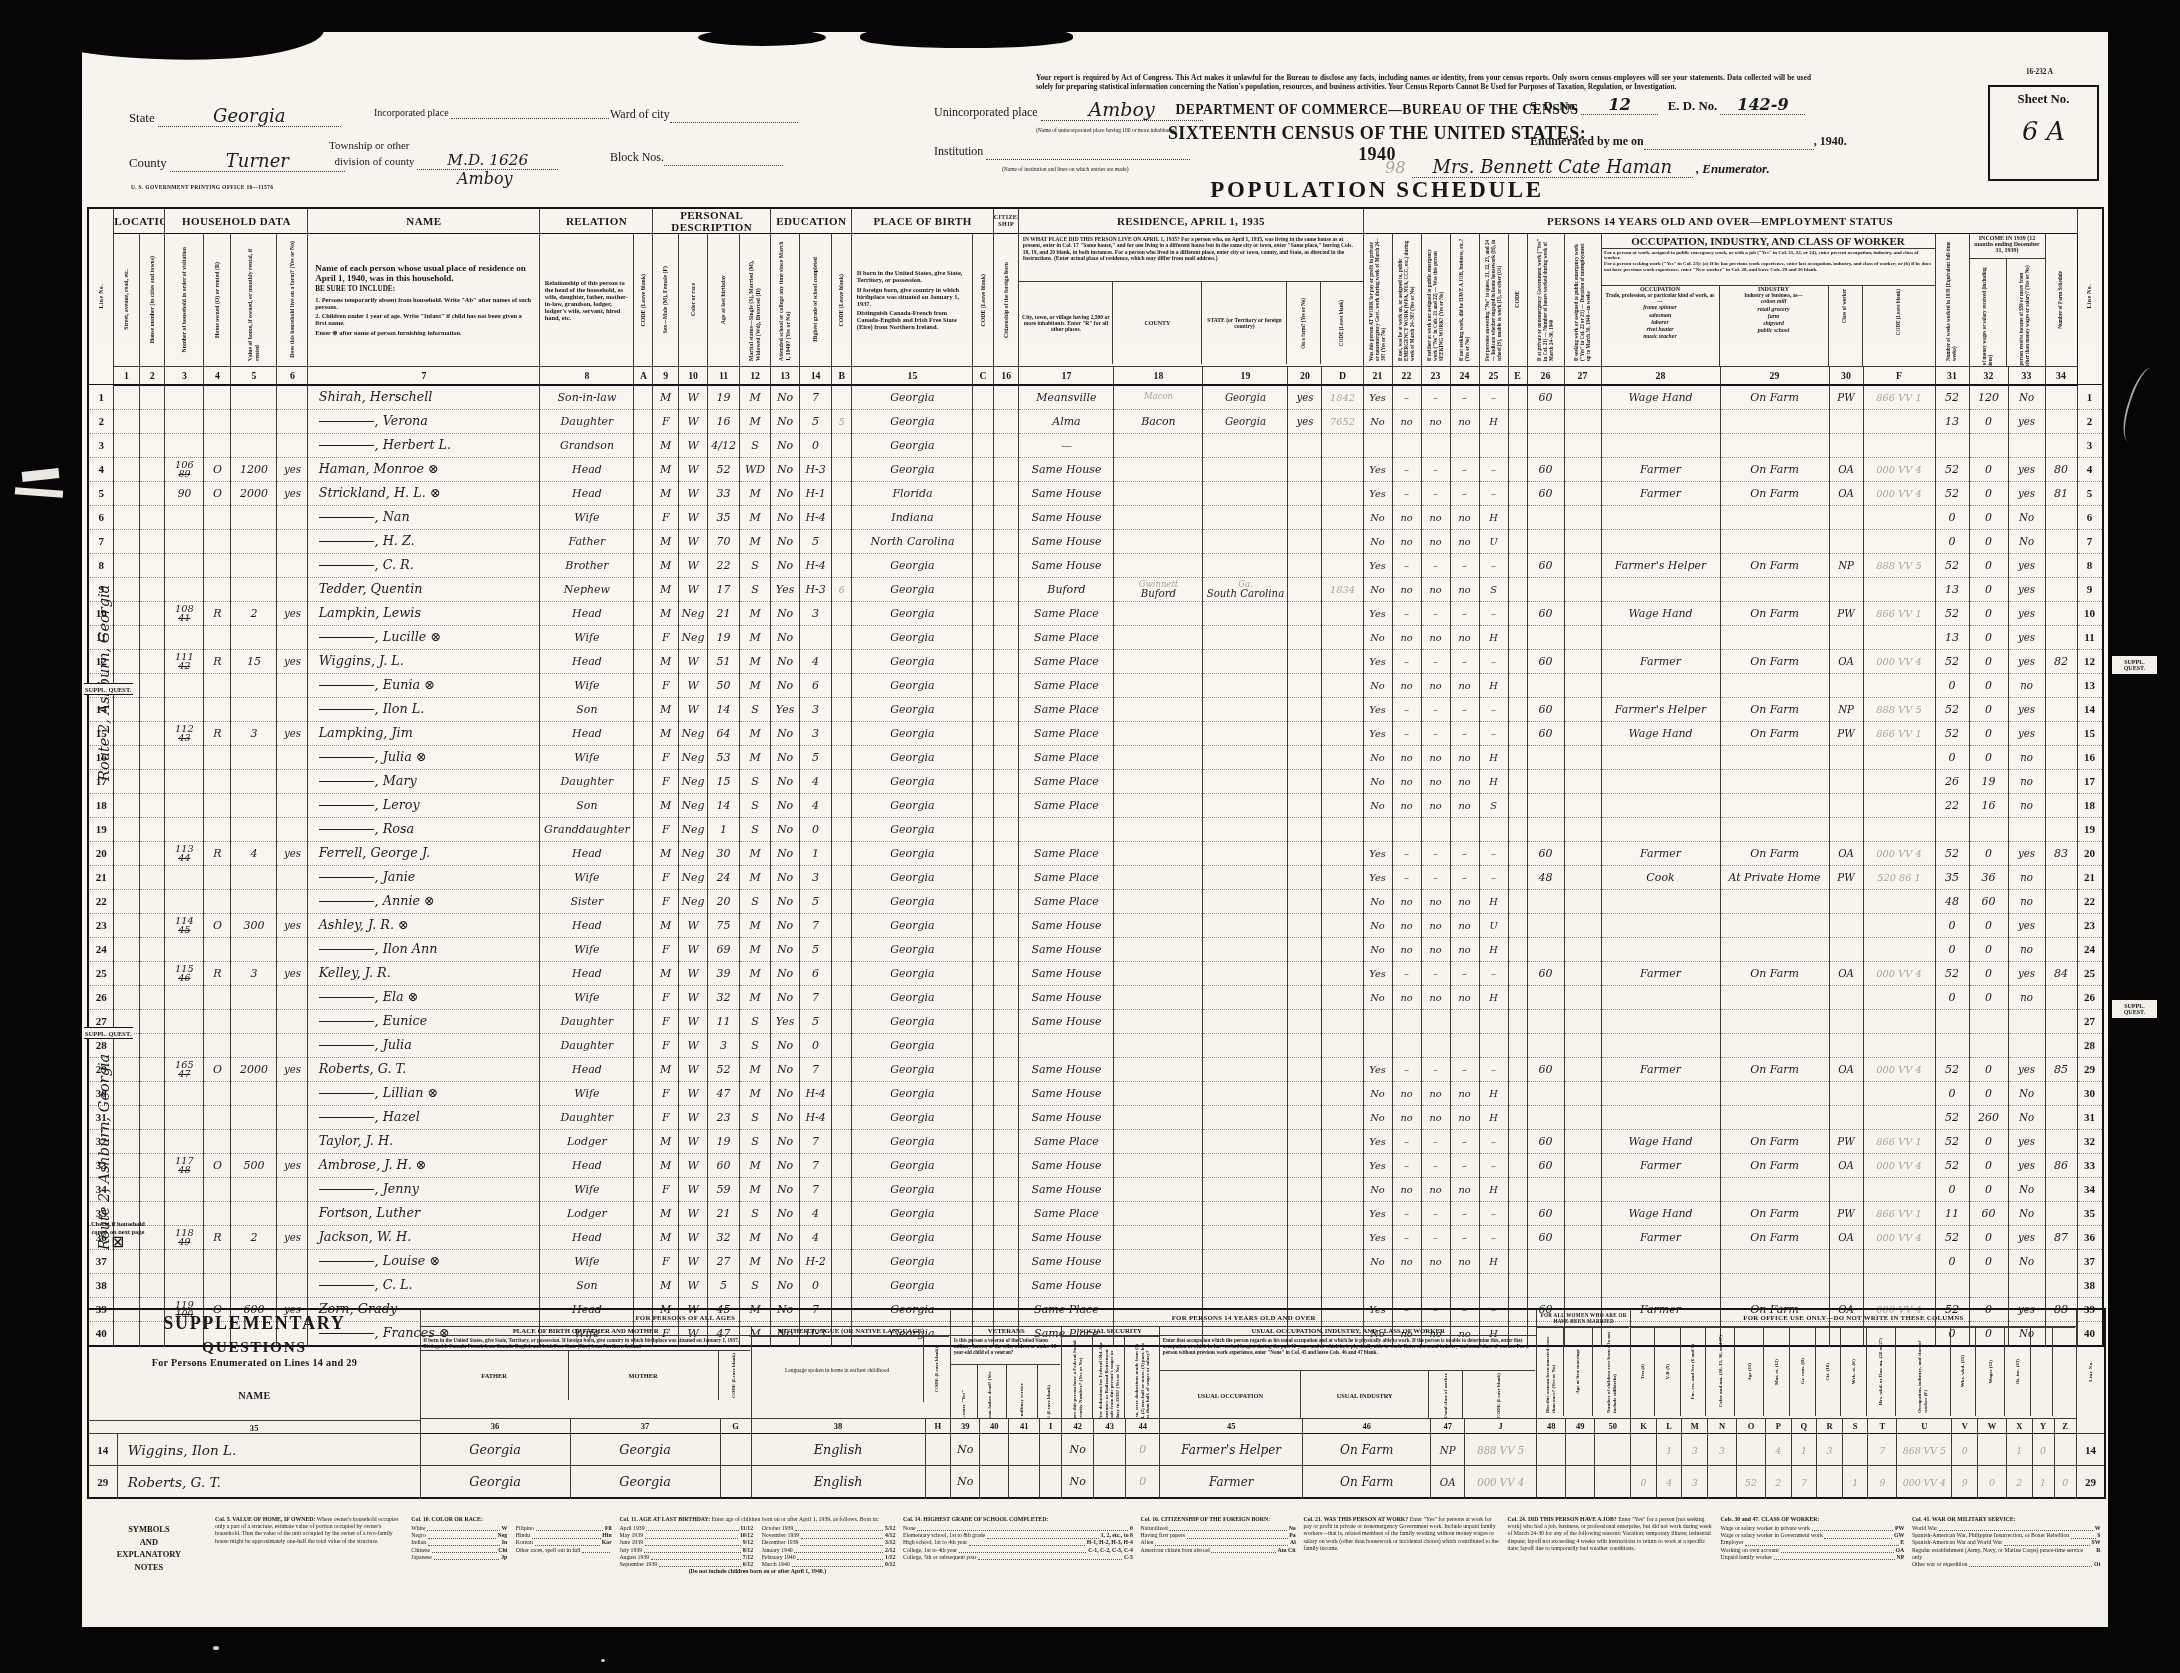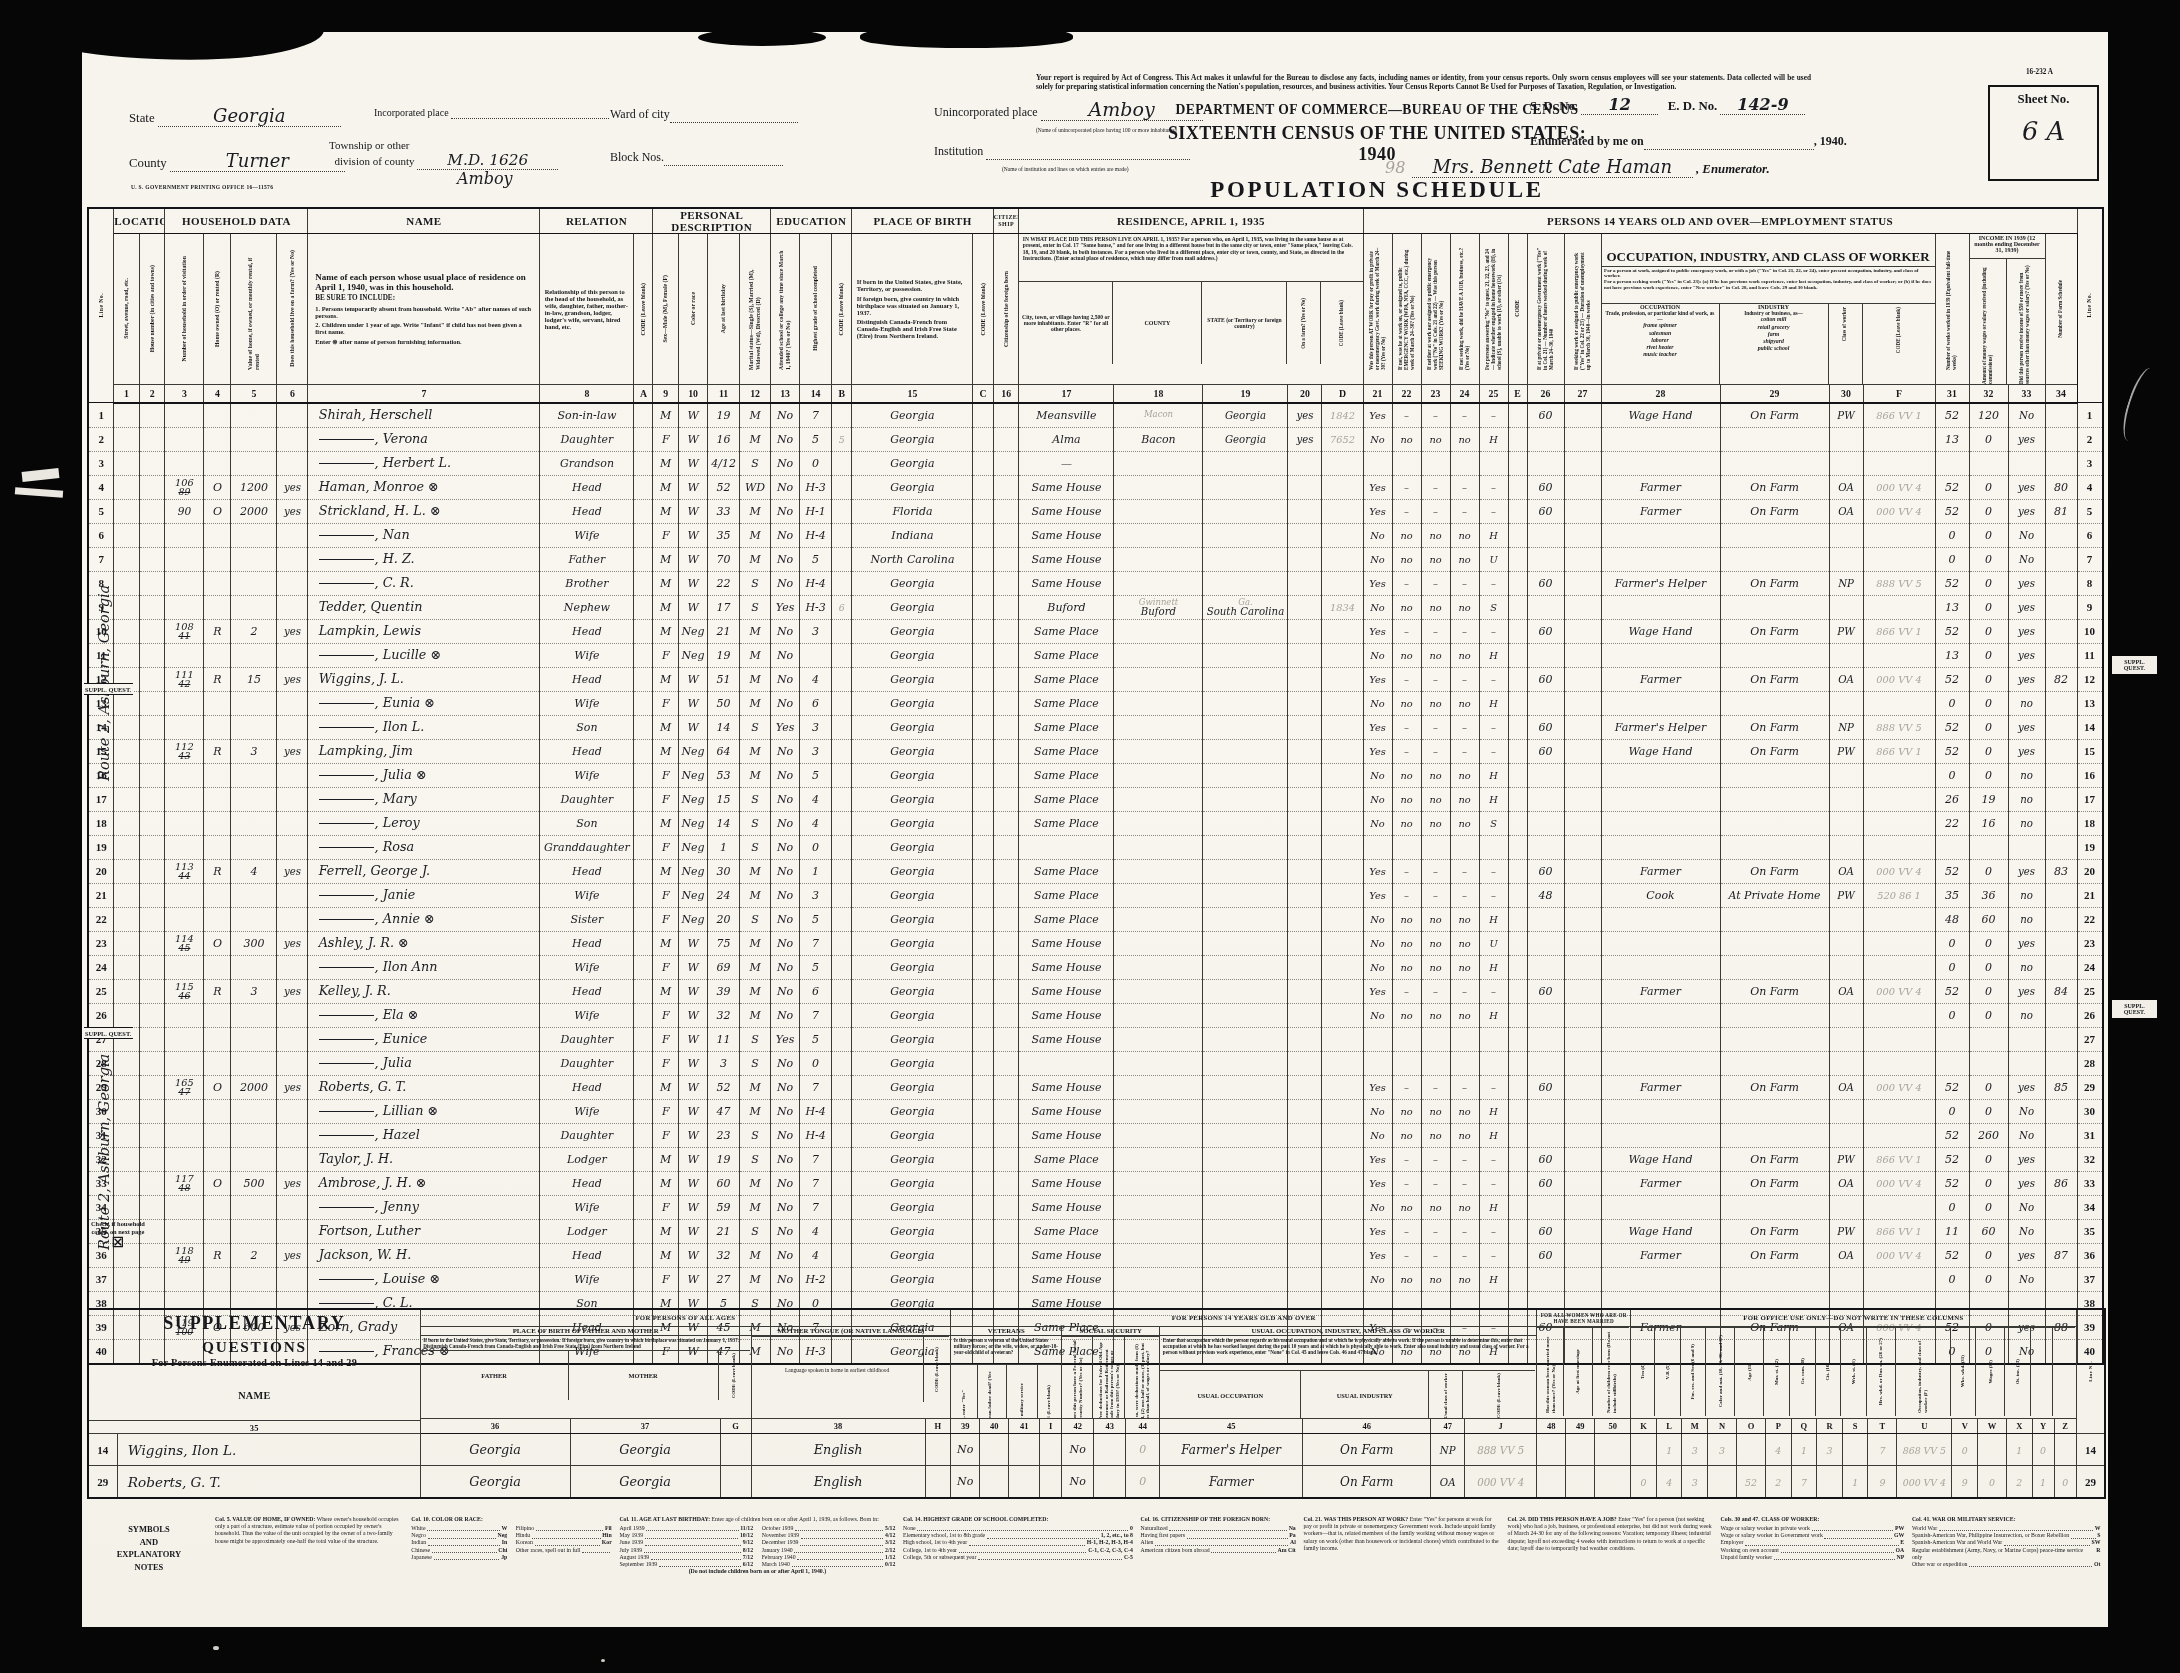--- a/index.html
+++ b/index.html
@@ -53,21 +53,21 @@
   .namehead{text-align:left;vertical-align:top;}
   .namehead p{margin:2.6px 6.8px;}
   .nh1{font-size:9px;font-weight:bold;}
   .nh2{font-size:7.2px;font-weight:bold;}
   .nh3{font-size:6.4px;}
   .relhead p,.bphead p{font-size:6.4px;margin:2.6px 4.3px;text-align:left;}
   .resintro{font-size:5.5px;line-height:1.2;text-align:left;padding:1.7px 3.4px;border-bottom:0.9px solid #3a3a36;height:44px;}
   .ressub{display:grid;height:82px;}
   .ressub > div{border-right:0.9px solid #3a3a36;font-size:6px;padding:1.7px;display:flex;align-items:center;justify-content:center;text-align:center;}
   .ressub > div:last-child{border-right:none;}
-  .occblk .obt{font-size:13px;font-weight:bold;border-bottom:0.9px solid #3a3a36;padding:0.9px;margin-top:14px;}
+  .occblk .obt{font-size:11px;font-weight:bold;border-bottom:0.9px solid #3a3a36;padding:0.9px;}
   .occblk .obi{font-size:5px;text-align:left;padding:0.9px 2.6px;line-height:1.15;border-bottom:0.9px solid #3a3a36;height:34px;}
   .occgrid{display:grid;height:80px;}
   .occgrid > div{border-right:0.9px solid #3a3a36;font-size:6px;padding:0.9px 1.7px;text-align:center;}
   .occgrid > div:last-child{border-right:none;}
   .occgrid .ex{font-style:italic;font-size:5.8px;line-height:1.25;}
   .incblk .ibt{font-size:6px;font-weight:bold;border-bottom:0.9px solid #3a3a36;padding:0.9px;height:22px;}
   .incgrid{display:grid;height:101px;}
   .incgrid > div{border-right:0.9px solid #3a3a36;display:flex;}
   .incgrid > div:last-child{border-right:none;}
   .ct tbody td{height:23px;font-size:11px;text-align:center;white-space:nowrap;

